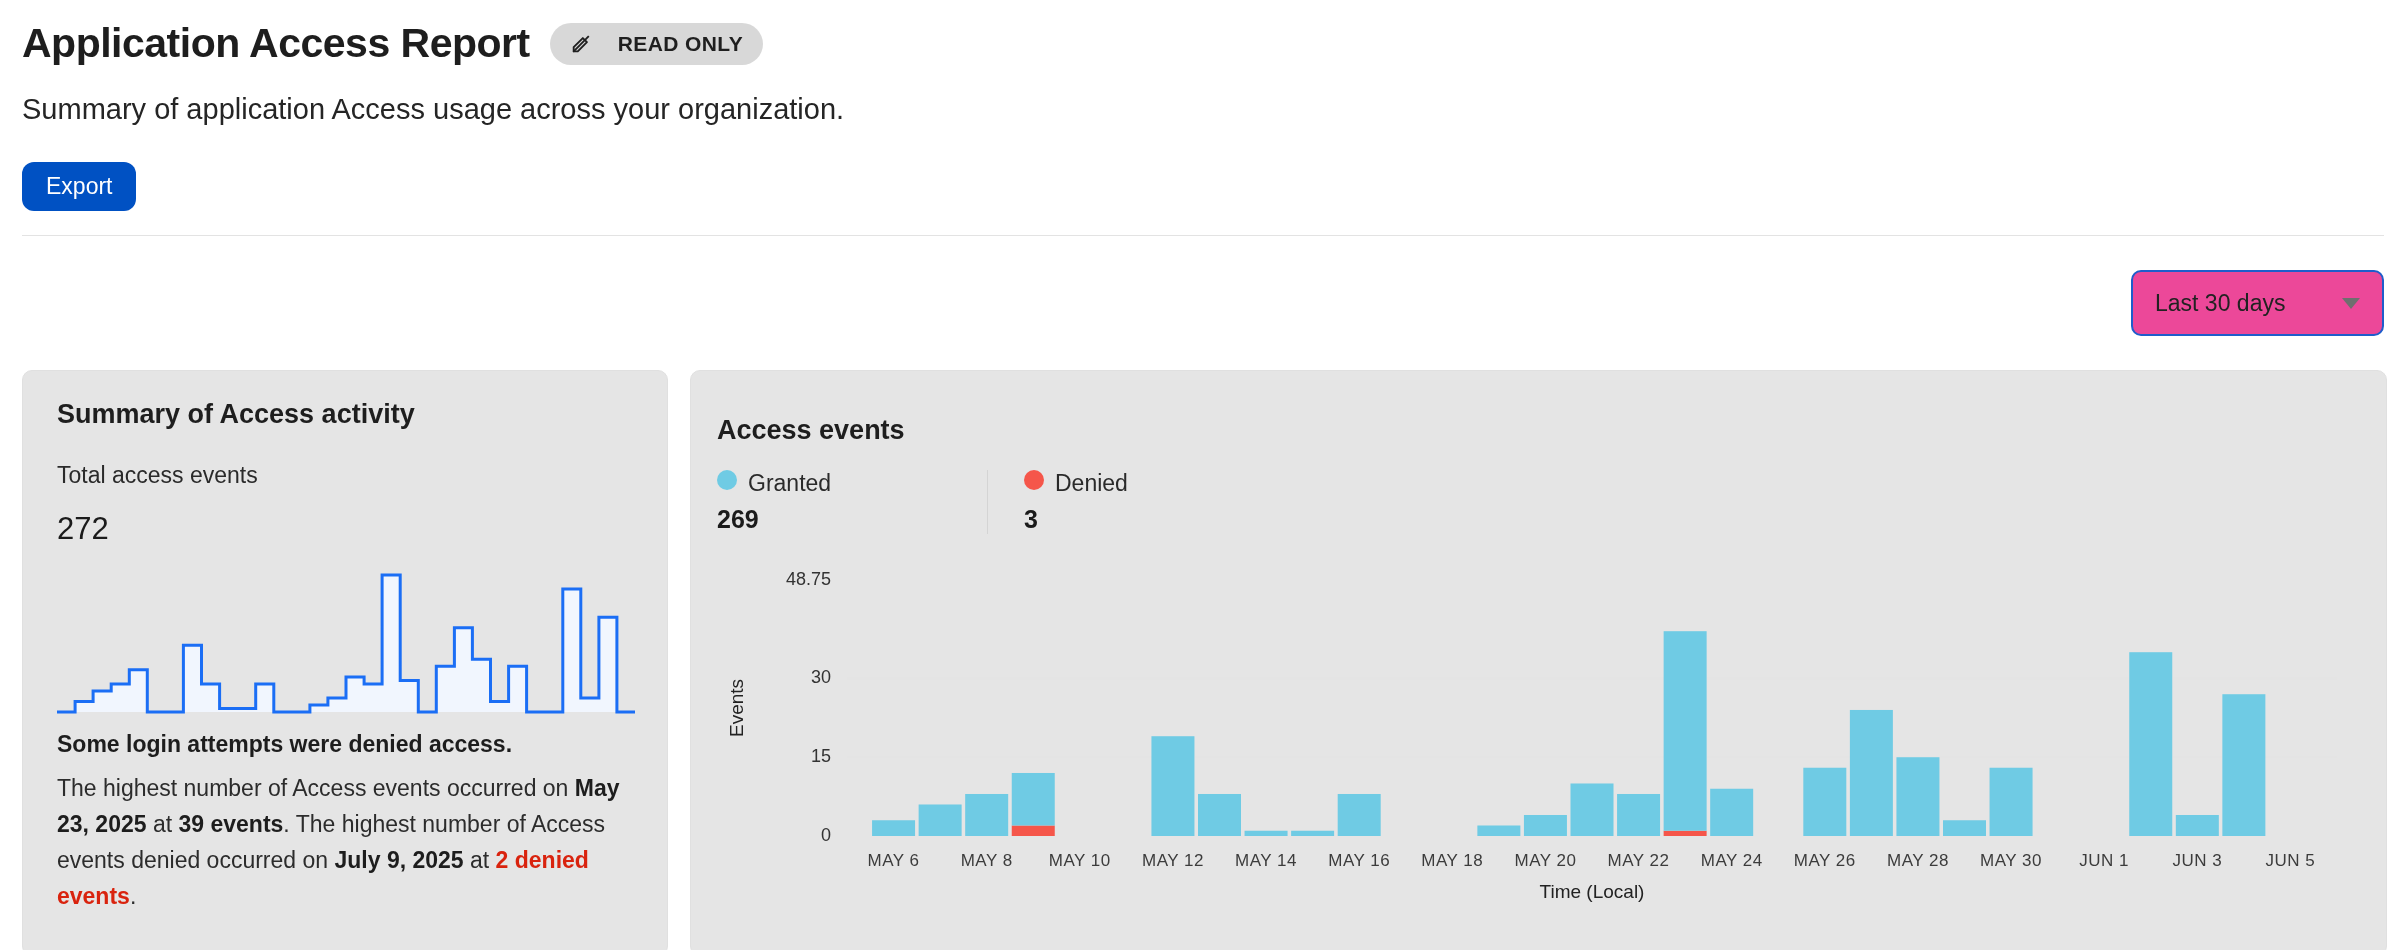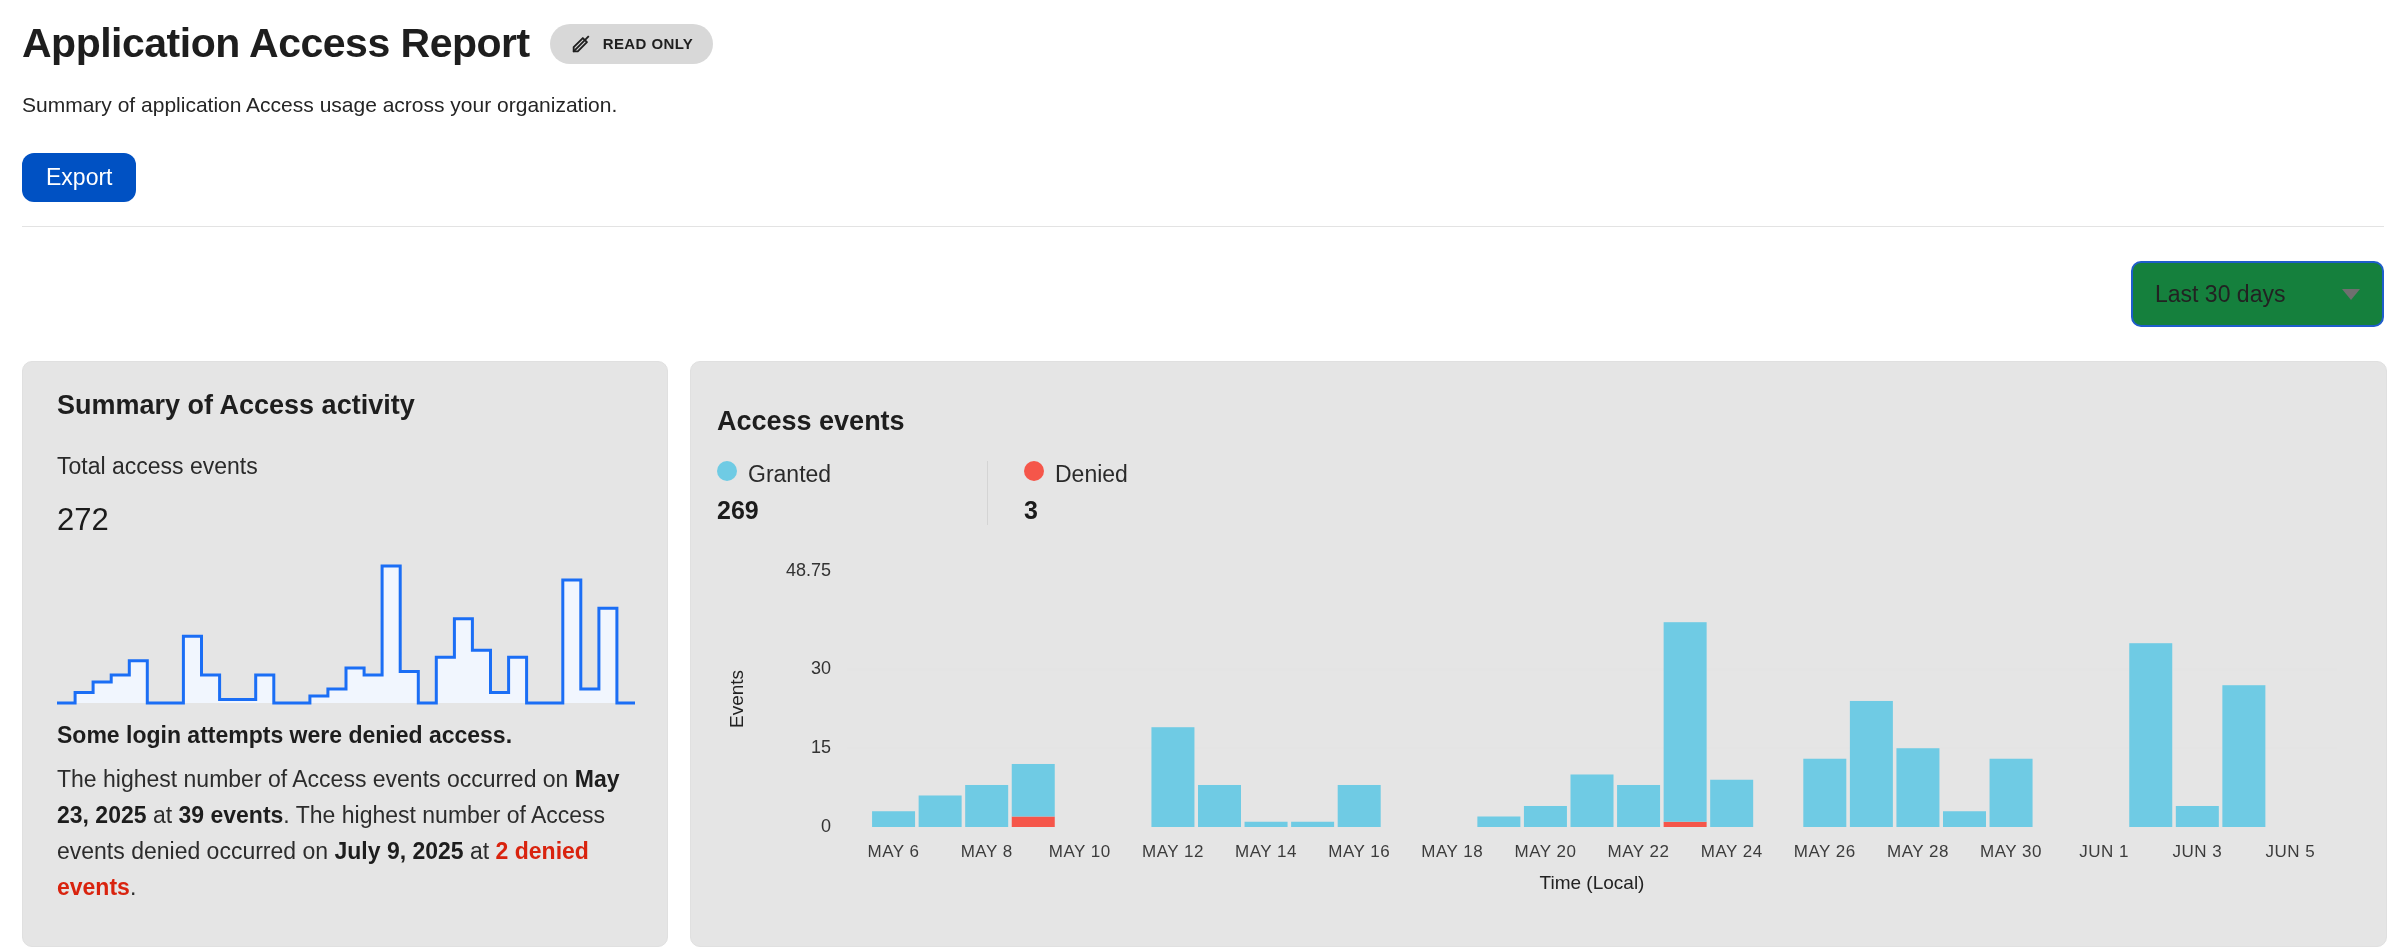--- a/index.html
+++ b/index.html
@@ -8,41 +8,41 @@
     background: #ffffff;
     font-family: "Liberation Sans", "DejaVu Sans", sans-serif;
     color: #222;
   }
   .page { padding: 12px 22px 0 22px; width: 2406px; }
 
   
   .title-row { display: flex; align-items: center; gap: 20px; margin-top: 8px; }
   h1 { font-size: 41px; font-weight: 700; color: #1e1e1e; letter-spacing: -0.5px; }
   .badge {
-    display: inline-flex; align-items: center; gap: 11px;
+    display: inline-flex; align-items: center; gap: 26px;
     background: #d8d8d8; color: #1f1f1f;
     border-radius: 22px; padding: 9px 20px;
-    font-size: 15px; font-weight: 700; letter-spacing: 0.4px;
+    font-size: 21px; font-weight: 700; letter-spacing: 0.4px;
   }
   .badge svg { display: block; }
-  .subtitle { margin-top: 26px; font-size: 21px; color: #252525; }
+  .subtitle { margin-top: 26px; font-size: 29px; color: #252525; }
   .export-btn {
     margin-top: 36px;
     background: #0051c3; color: #fff; border: none; border-radius: 12px;
     font-family: inherit; font-size: 23px; padding: 11px 24px; cursor: pointer;
   }
   .divider { border: none; border-top: 1px solid #e3e3e3; margin-top: 24px; }
 
   
   .controls-row { display: flex; justify-content: flex-end; margin-top: 34px; }
   .select {
     width: 253px; height: 66px;
     border: 2px solid #1f5dcb; border-radius: 10px;
     display: flex; align-items: center; justify-content: space-between;
-    padding: 0 22px; font-size: 23px; color: #222; cursor: pointer; background: #15803d;
+    padding: 0 22px; font-size: 23px; color: #222; cursor: pointer; background: #ec4899;
   }
   .caret {
     width: 0; height: 0;
     border-left: 9px solid transparent; border-right: 9px solid transparent;
     border-top: 11px solid #6f6f6f;
   }
 
   
   .cards { display: flex; gap: 22px; margin-top: 34px; align-items: stretch; }
   .card {

